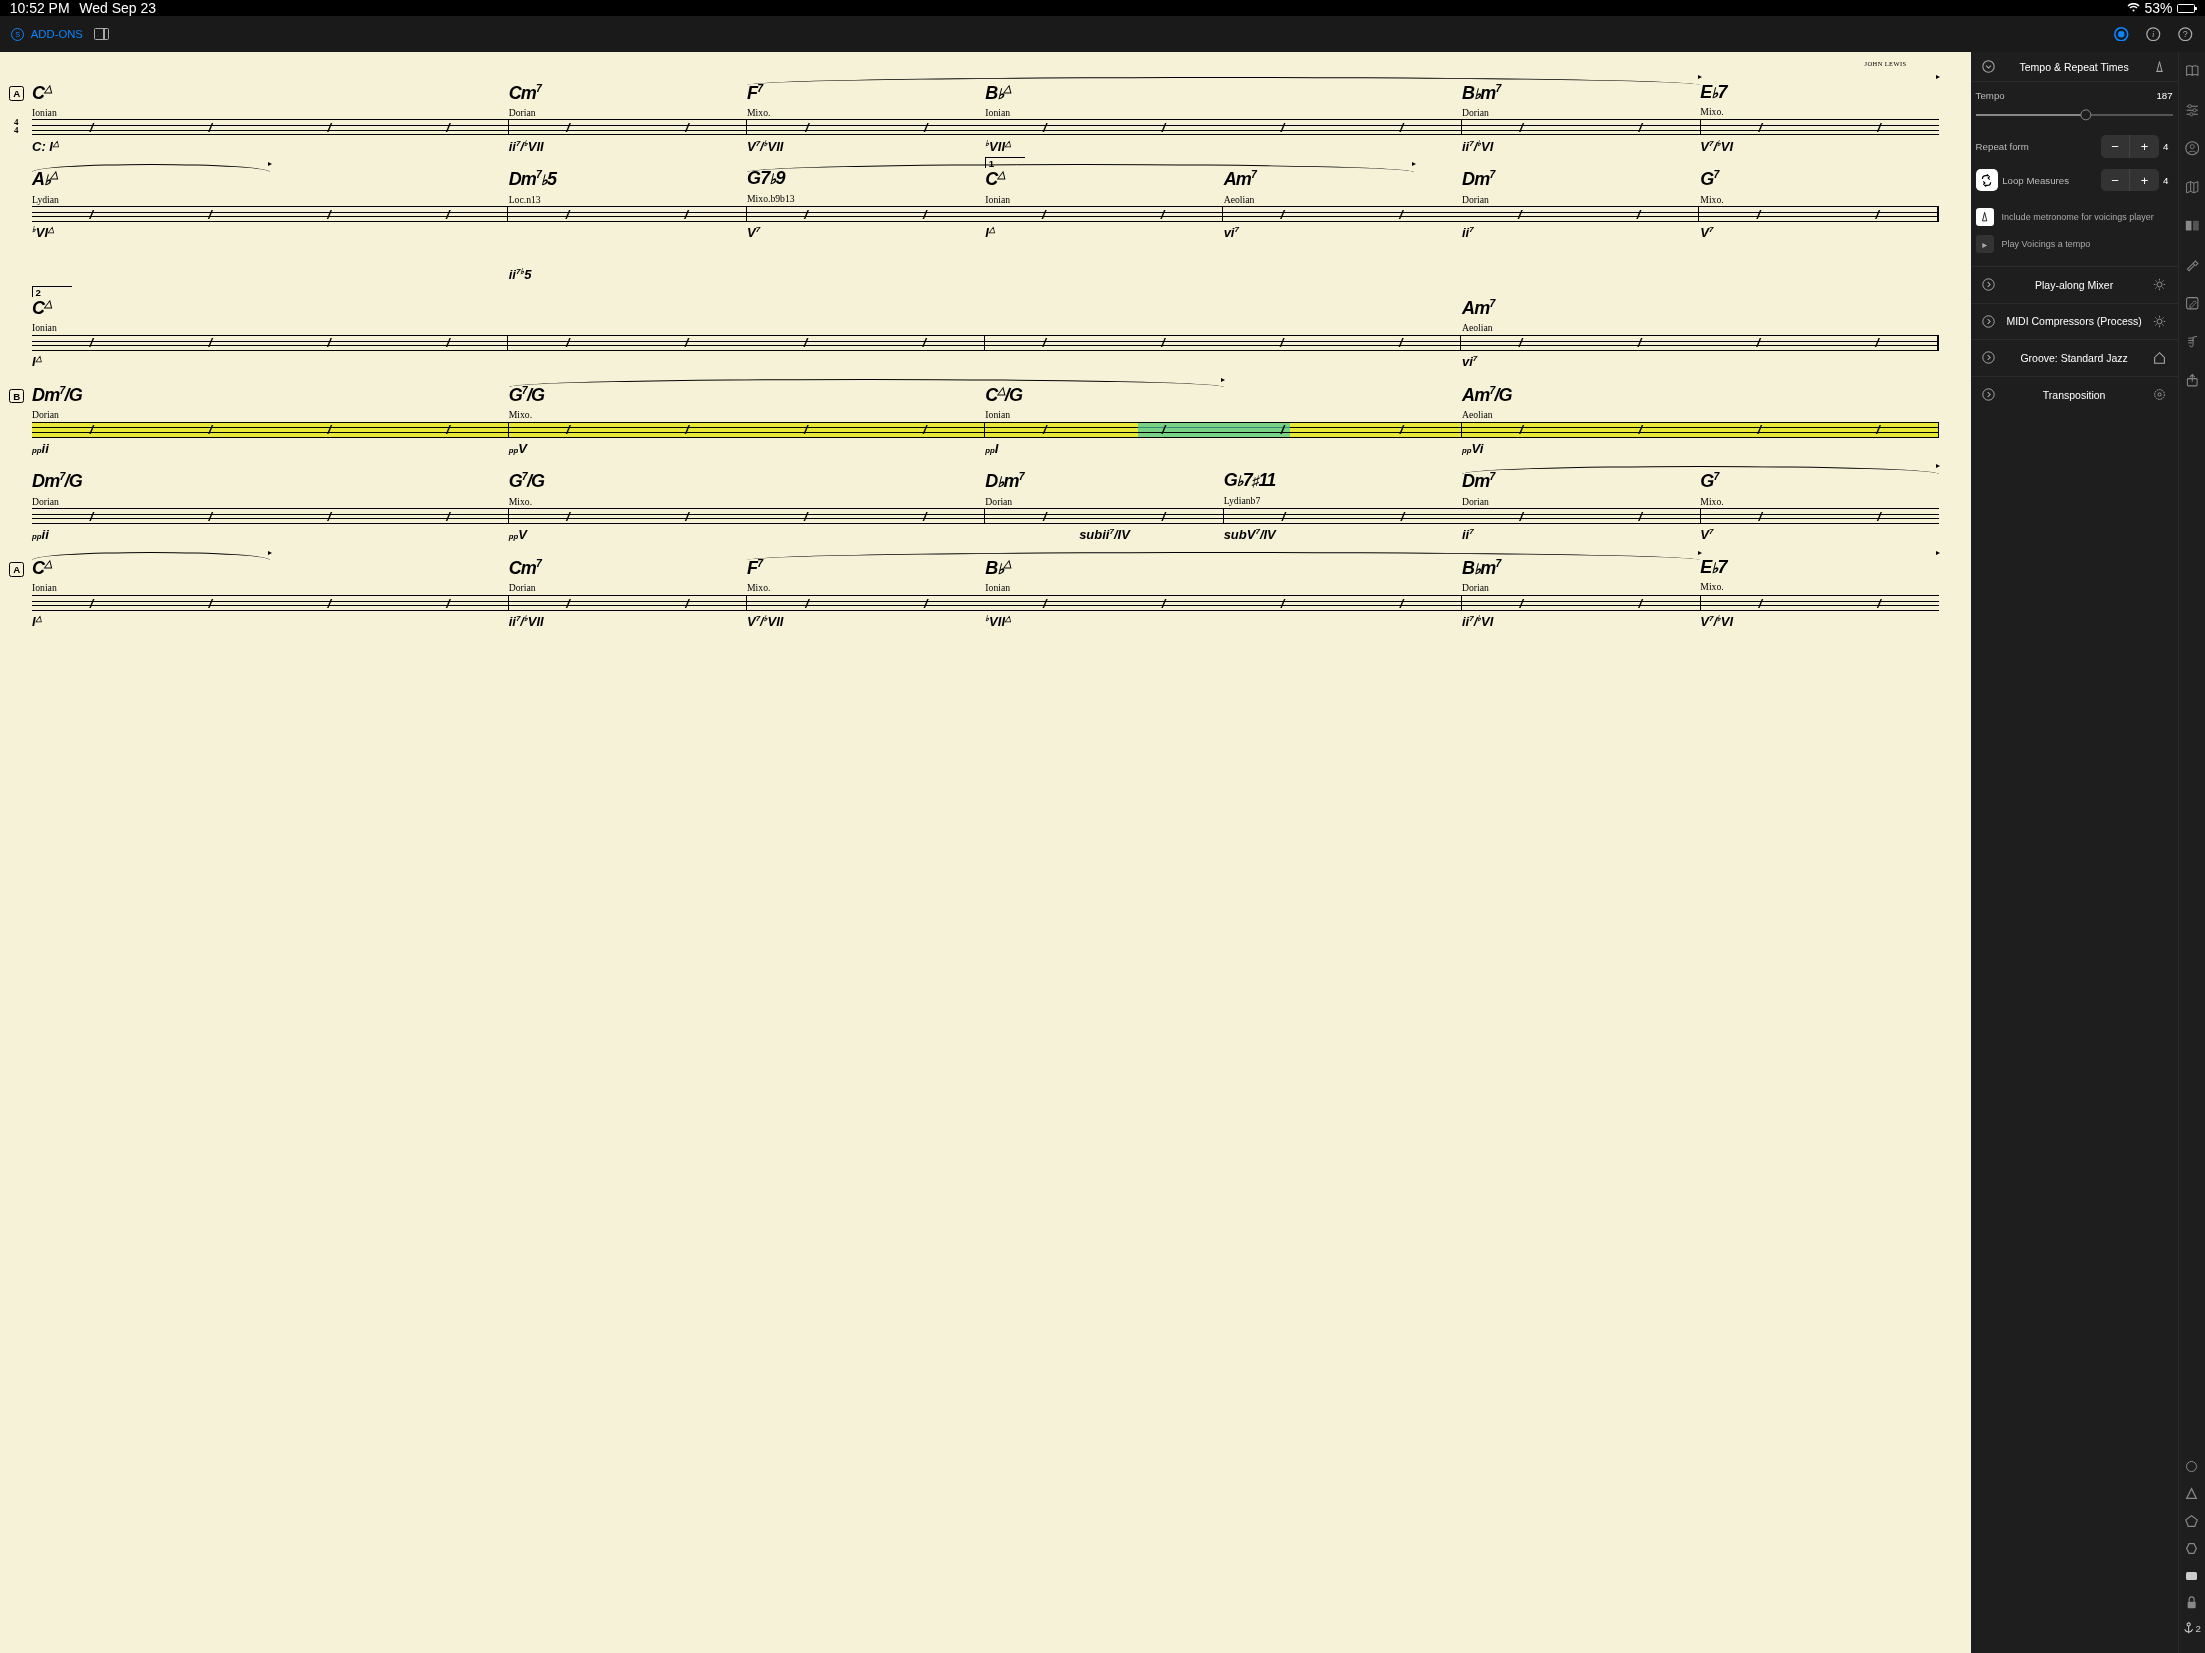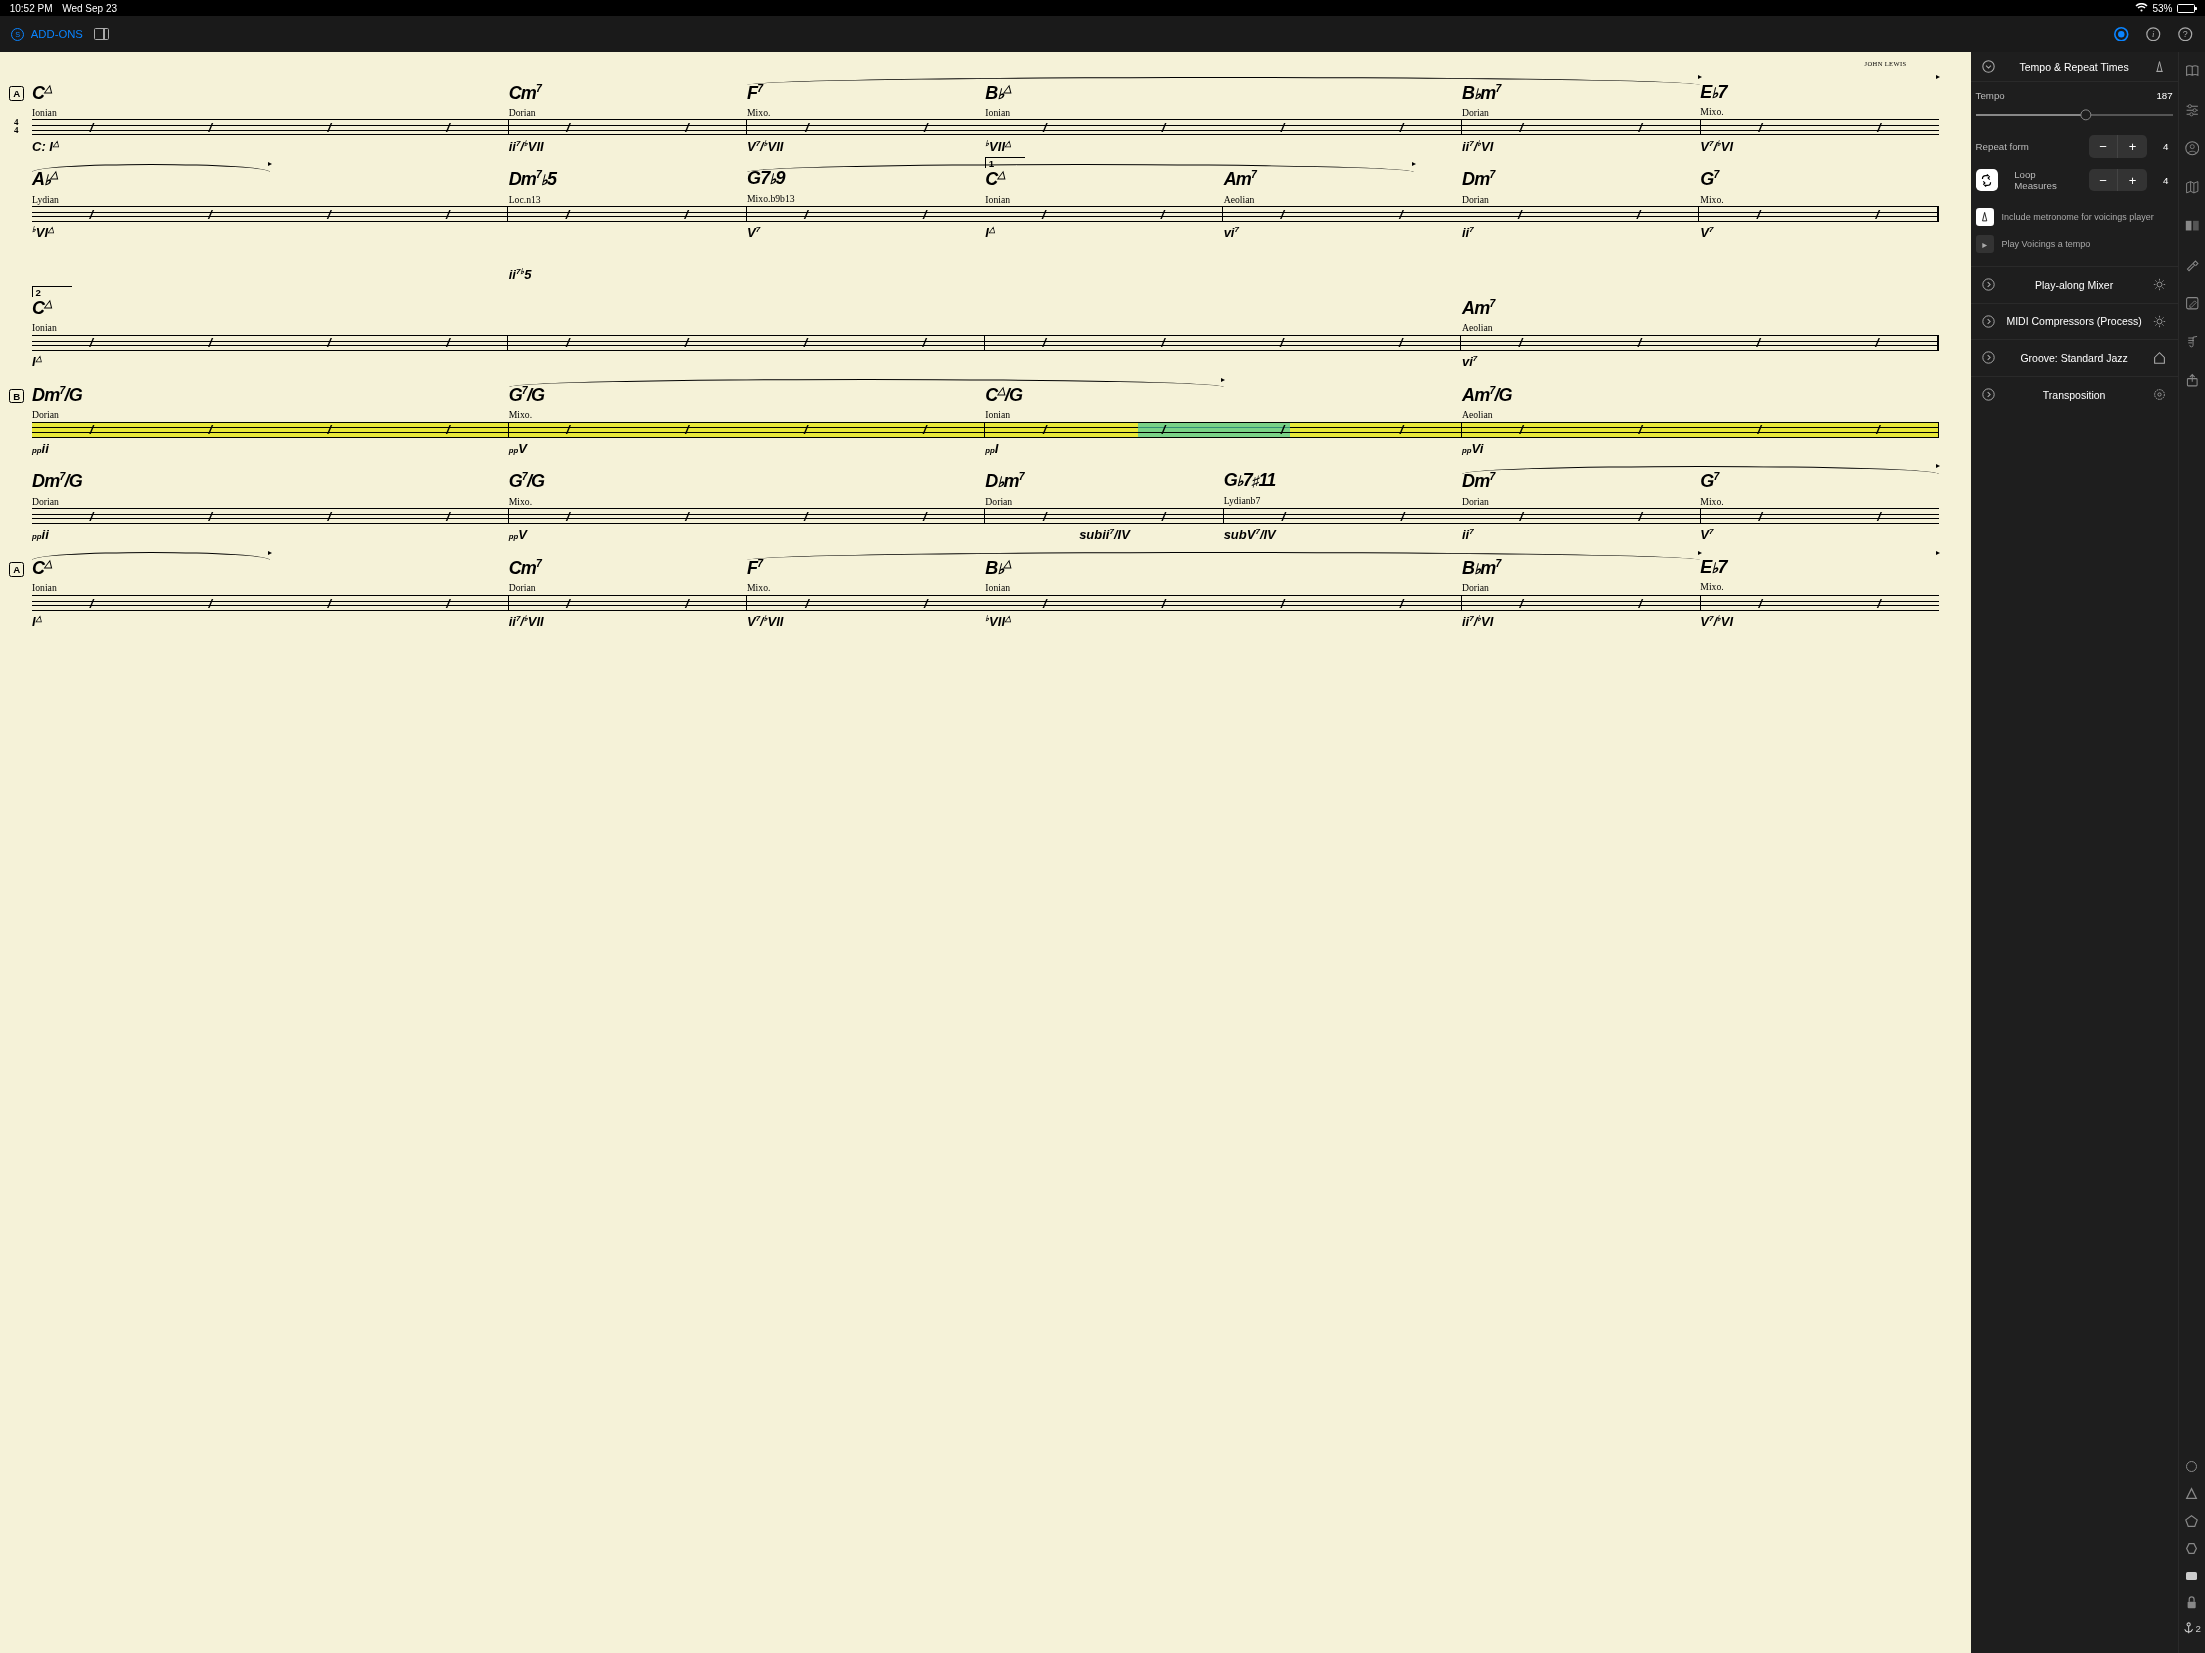--- a/index.html
+++ b/index.html
@@ -1,19 +1,19 @@
 <!DOCTYPE html>
 <html style="font-size:13px"><head>
 <meta charset="utf-8">
 <style>
 * { box-sizing: border-box; margin: 0; padding: 0; }
 html, body { width: 100%; height: 100%; background: #000; font-family: -apple-system, Helvetica, Arial, sans-serif; color: #fff; overflow: hidden; }
 
 
-.status-bar { height: 16px; display: flex; justify-content: space-between; align-items: center; padding: 0 9.7px; font-size: 10px; font-weight: 500; }
+.status-bar { height: 16px; display: flex; justify-content: space-between; align-items: center; padding: 0 9.7px; font-size: 14px; font-weight: 500; }
 .status-left { display: flex; gap: 9.7px; }
 .status-right { display: flex; gap: 4.8px; align-items: center; }
 .battery-icon { width: 18px; height: 9px; border: 0.8px solid #fff; border-radius: 1.6px; position: relative; }
 .battery-icon::after { content:""; position:absolute; right:-2.4px; top:2.4px; width:1.6px; height:3.2px; background:#fff; border-radius:0 0.8px 0.8px 0; }
 .battery-fill { height:100%; width:53%; background:#fff; border-radius:0.8px; }
 
 
 .top-toolbar { height: 36px; background:#1a1a1a; display:flex; justify-content:space-between; align-items:center; padding:0 11.3px; }
 .tb-left { display:flex; align-items:center; gap:6.5px; color:#0a84ff; font-size:11.3px; font-weight:500; }
 .tb-right { display:flex; align-items:center; gap:16px; }
@@ -54,21 +54,21 @@
 .arc-arrow::after { content:""; position:absolute; right:-1.6px; top:-2.4px; width:0; height:0; border-left:4.8px solid #000; border-top:2.4px solid transparent; border-bottom:2.4px solid transparent; }
 
 
 .panel-header { display:flex; align-items:center; justify-content:space-between; padding:8px 11.3px; font-size:10.5px; font-weight:500; border-bottom:0.8px solid #2a2a2a; }
 .panel-body { padding: 8px 5px; font-size:9.7px; color:#bbb; }
 .tempo-row { display:flex; justify-content:space-between; margin-bottom:6.5px; }
 .slider { position:relative; height:14.5px; display:flex; align-items:center; margin-bottom:13px; }
 .slider-track { height:1.6px; background:#555; width:100%; position:relative; }
 .slider-fill { height:1.6px; background:#888; position:absolute; left:0; }
 .slider-thumb { width:11.3px; height:11.3px; border:1.6px solid #888; border-radius:50%; background:#1e1e1e; position:absolute; top:50%; transform:translate(-50%,-50%); }
-.ctrl-row { display:flex; align-items:center; gap:16px; margin-bottom:11.3px; }
+.ctrl-row { display:flex; align-items:center; gap:4px; margin-bottom:11.3px; }
 .stepper { display:flex; background:#333; border-radius:4.8px; overflow:hidden; height:22.6px; }
 .stepper button { width:29px; background:transparent; border:none; color:#fff; font-size:13px; cursor:pointer; }
 .stepper button:first-child { border-right:0.8px solid #444; }
 .loop-box { width:22.6px; height:22.6px; background:#fff; border-radius:4.8px; display:flex; align-items:center; justify-content:center; color:#000; }
 .meta-row { display:flex; align-items:center; gap:8px; padding:4.8px 0; font-size:9px; color:#aaa; }
 .meta-ic { width:18px; height:18px; background:#333; border-radius:3.2px; display:flex; align-items:center; justify-content:center; font-size:9.7px; }
 .section-row { display:flex; align-items:center; justify-content:space-between; padding:11.3px; border-top:0.8px solid #2a2a2a; font-size:10.5px; cursor:pointer; }
 
 
 .rail-ic { width:16px; height:16px; color:#888; display:flex; align-items:center; justify-content:center; font-size:13px; cursor:pointer; }

